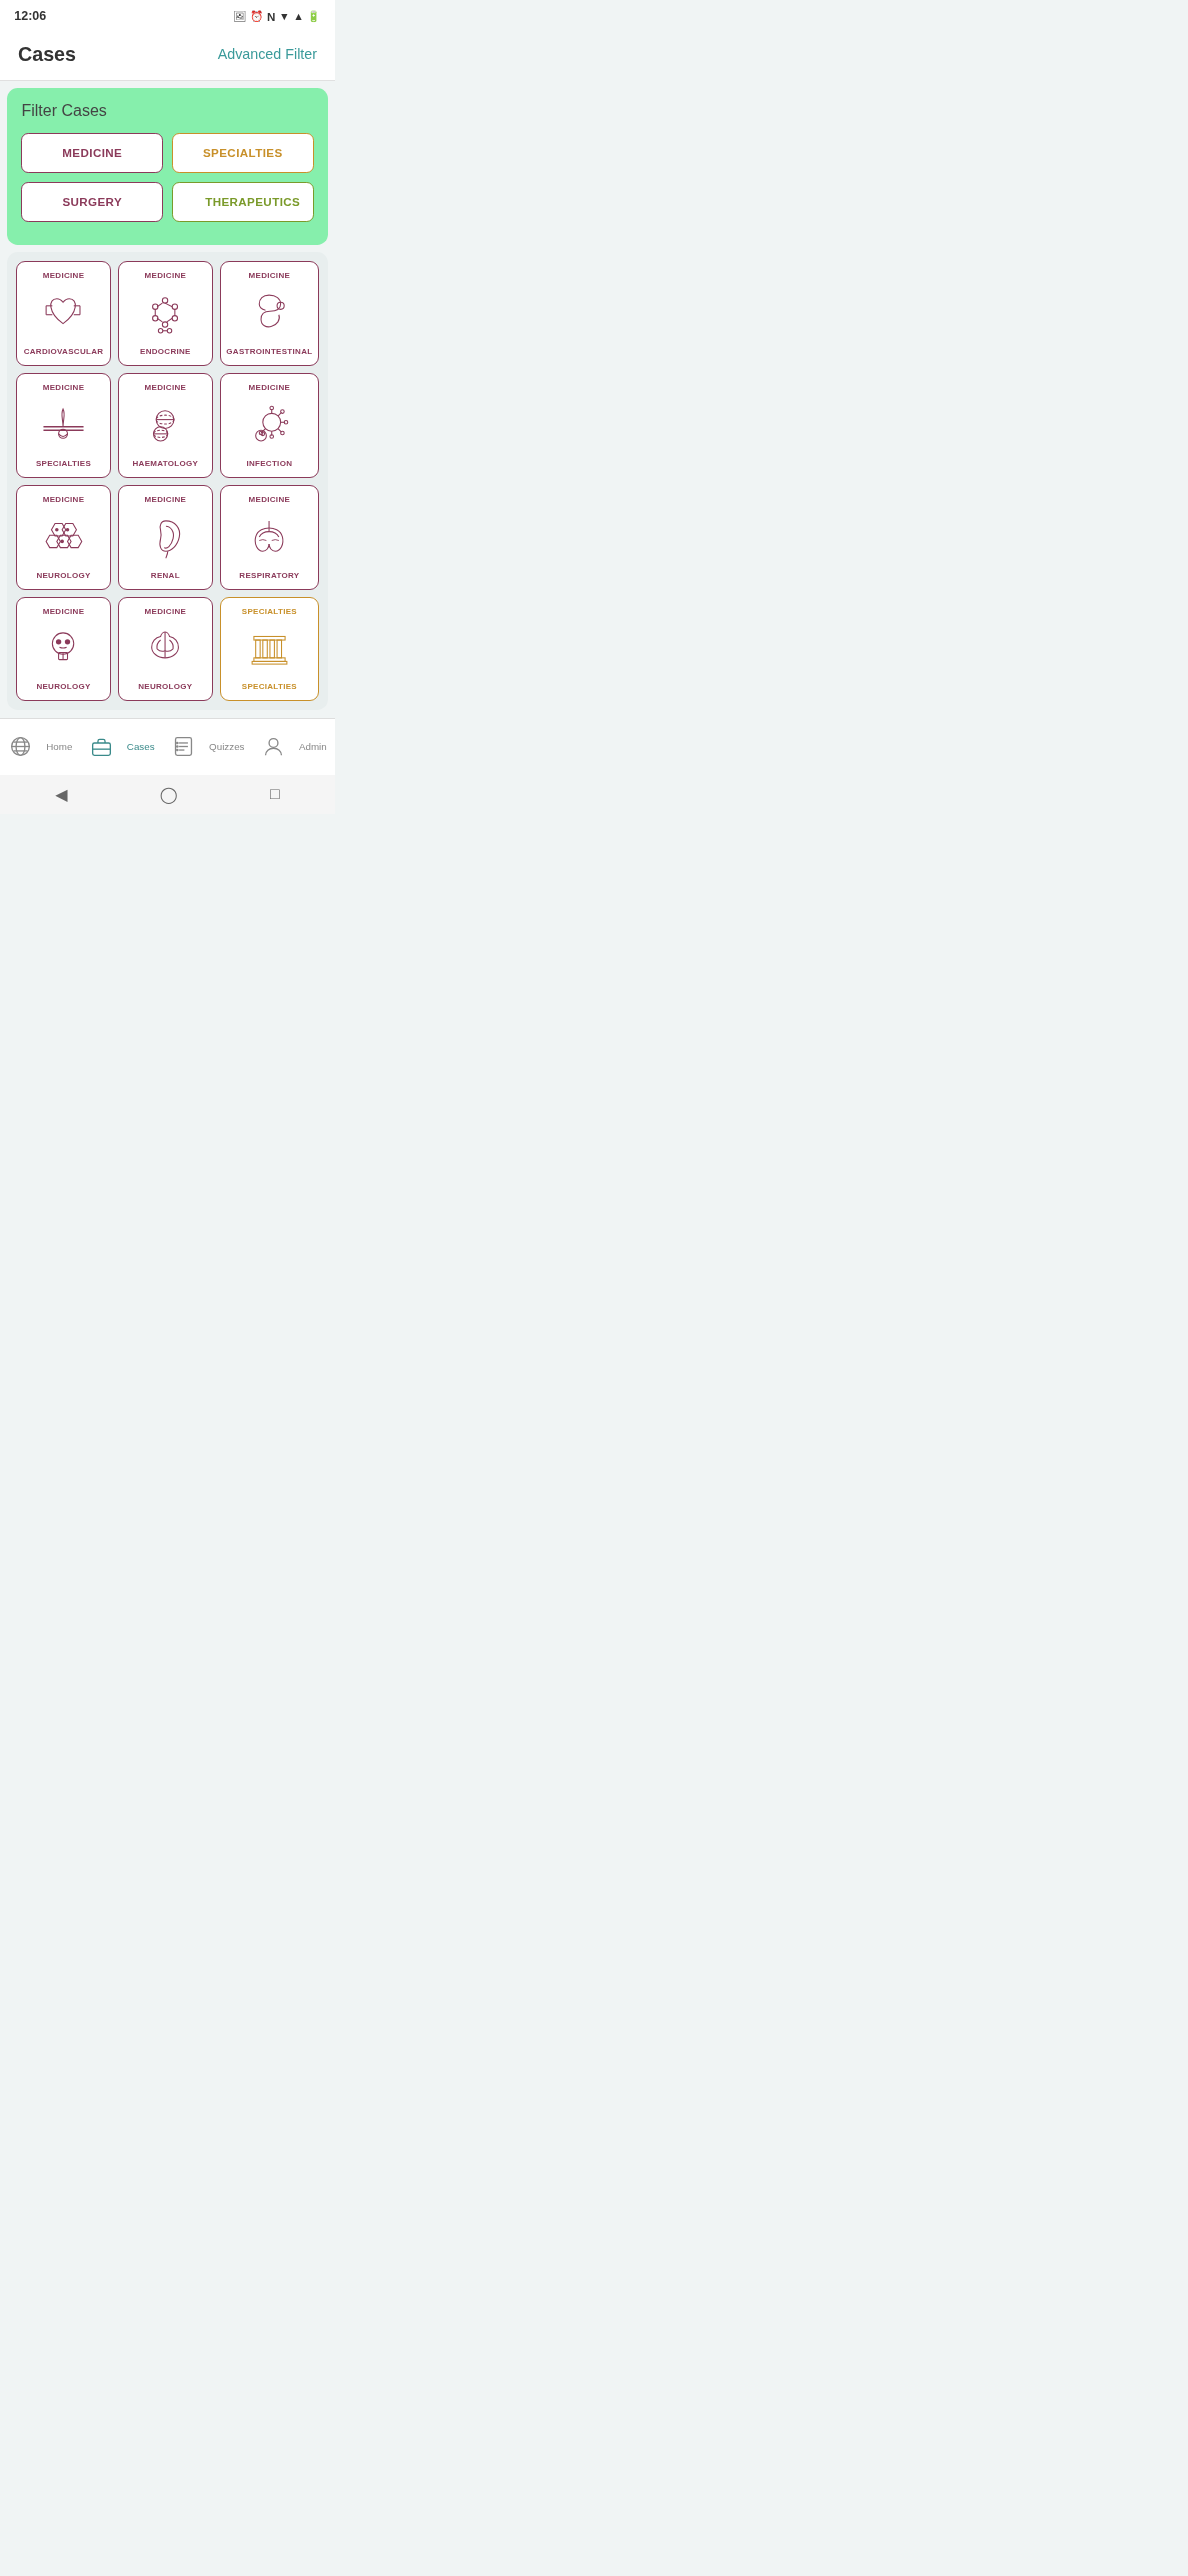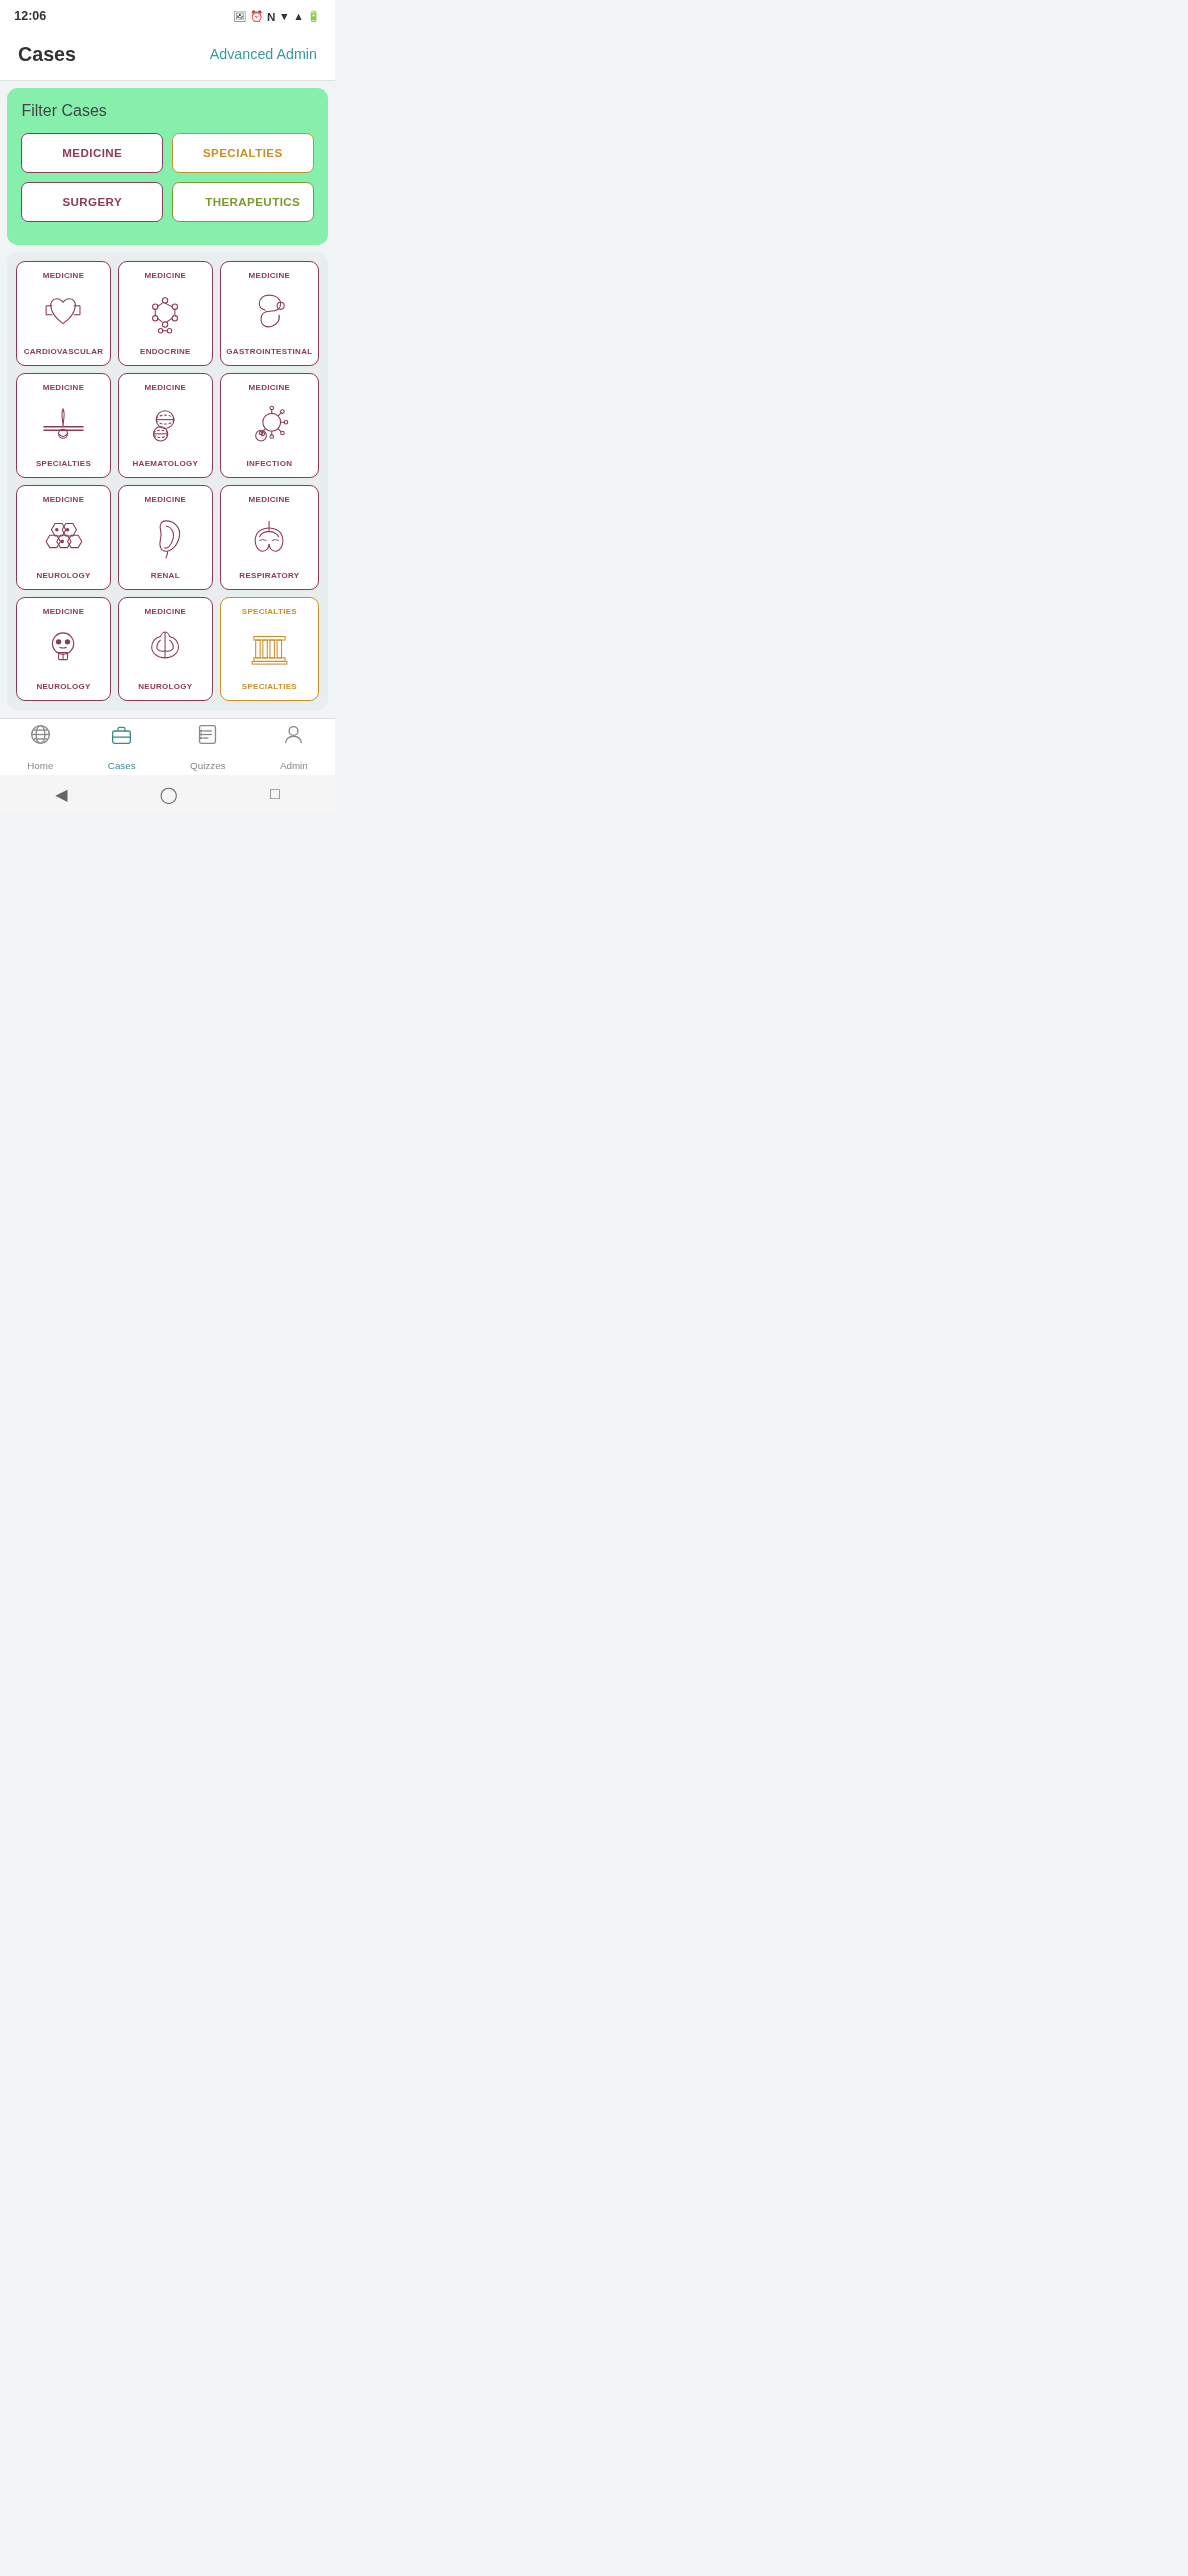--- a/index.html
+++ b/index.html
@@ -188,21 +188,21 @@
       background: #fff;
       border-top: 0.9px solid #ddd;
       display: flex;
       justify-content: space-around;
       align-items: center;
       padding: 7.2px 0;
       height: 57px;
     }
     .nav-item {
       display: flex;
-      flex-direction: column;
+      flex-direction: row;
       align-items: center;
       gap: 13px;
       cursor: pointer;
     }
     .nav-icon {
       width: 25px;
       height: 25px;
       display: flex;
       align-items: center;
       justify-content: center;
@@ -250,21 +250,21 @@
     <span>⏰</span>
     <span style="font-weight:bold;font-size:11.6px;">N</span>
     <span>▼</span>
     <span>▲</span>
     <span>🔋</span>
   </div>
 </div>
 
 <div class="header">
   <span class="header-title">Cases</span>
-  <span class="header-search">Advanced Admin</span>
+  <span class="header-search">Advanced Filter</span>
 </div>
 
 <div class="filter-section">
   <div class="filter-title">Filter Cases</div>
   <div class="filter-grid">
     <div class="filter-btn medicine">MEDICINE</div>
     <div class="filter-btn specialties">SPECIALTIES</div>
     <div class="filter-btn surgery">SURGERY</div>
     <div class="filter-btn therapeutics">THERAPEUTICS</div>
   </div>

